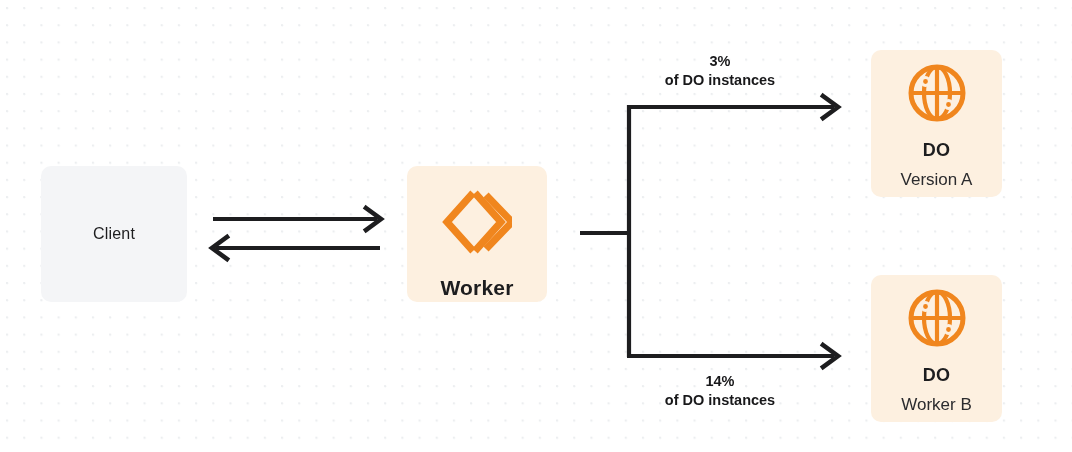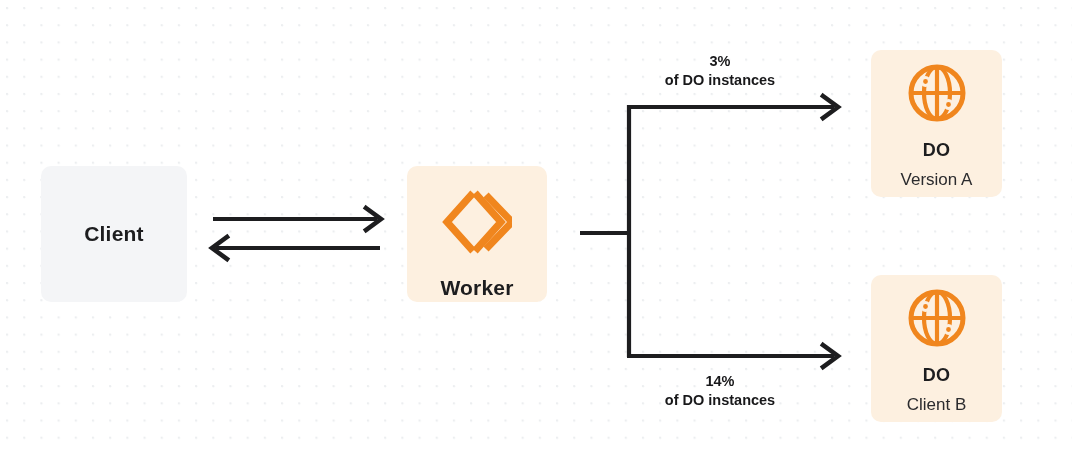--- a/index.html
+++ b/index.html
@@ -36,22 +36,22 @@
   }
 
   .node-client {
     left: 41px;
     top: 166px;
     width: 146px;
     height: 136px;
     background: #f4f5f7;
   }
   .node-client .node-title {
-    font-size: 21px;
-    font-weight: bold;
+    font-size: 16px;
+    font-weight: normal;
     color: #1d1d1f;
     letter-spacing: 0.2px;
   }
 
   .node-worker {
     left: 407px;
     top: 166px;
     width: 140px;
     height: 136px;
     background: #fdf0e0;
@@ -200,21 +200,21 @@
       <svg width="62" height="62" viewBox="0 0 62 62" xmlns="http://www.w3.org/2000/svg">
         <circle cx="31" cy="31" r="26" fill="none" stroke="#f0861e" stroke-width="5"></circle>
         <ellipse cx="31" cy="31" rx="13" ry="26" fill="none" stroke="#f0861e" stroke-width="4.2"></ellipse>
         <line x1="31" y1="5" x2="31" y2="57" stroke="#f0861e" stroke-width="4.2"></line>
         <line x1="5" y1="31" x2="57" y2="31" stroke="#f0861e" stroke-width="4.2"></line>
         <circle cx="19.5" cy="19.5" r="3.9" fill="#f0861e" stroke="#fdf0e0" stroke-width="3"></circle>
         <circle cx="42.5" cy="42.5" r="3.9" fill="#f0861e" stroke="#fdf0e0" stroke-width="3"></circle>
       </svg>
     </span>
     <span class="node-title">DO</span>
-    <span class="node-sub">Client B</span>
+    <span class="node-sub">Worker B</span>
   </div>
 
   <div class="edge-label label-top">
     <span class="pct">3%</span>
     <span class="sub">of DO instances</span>
   </div>
 
   <div class="edge-label label-bottom">
     <span class="pct">14%</span>
     <span class="sub">of DO instances</span>

